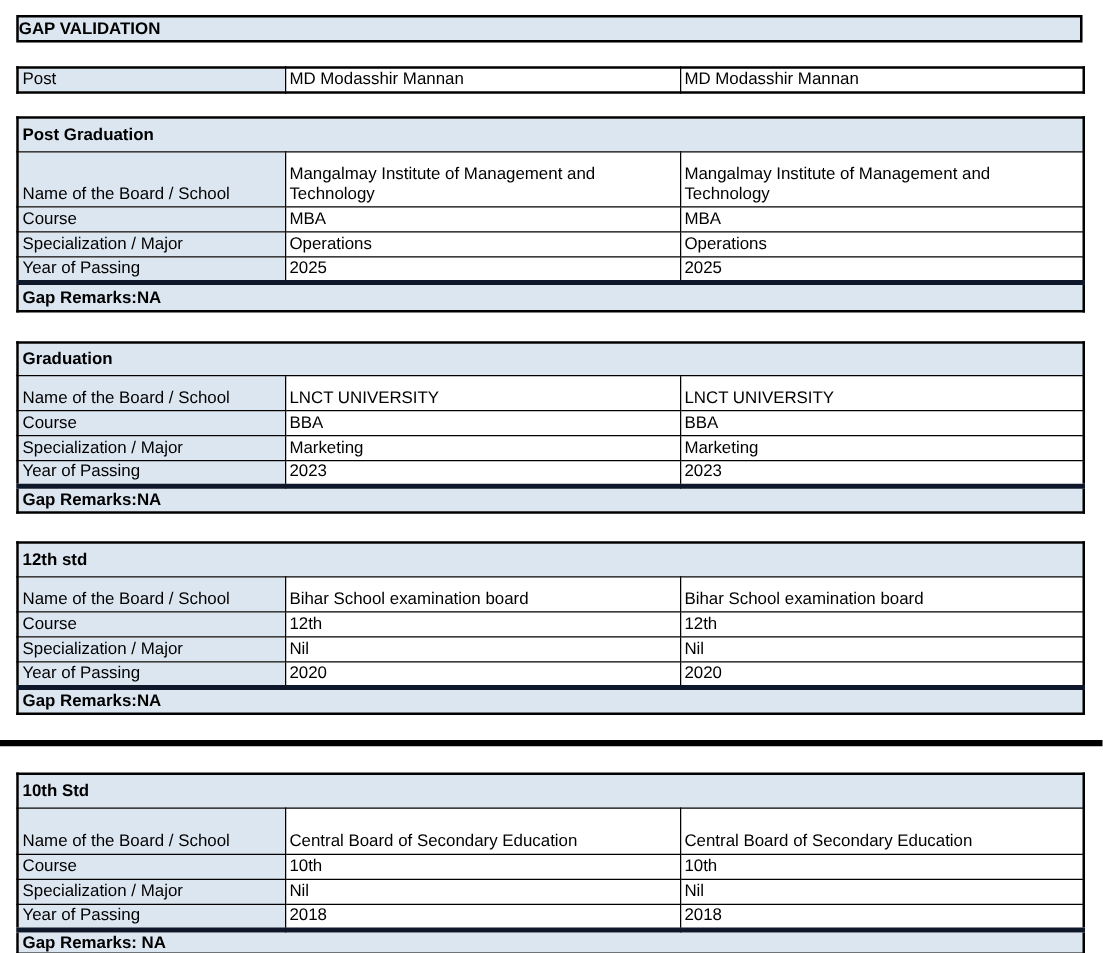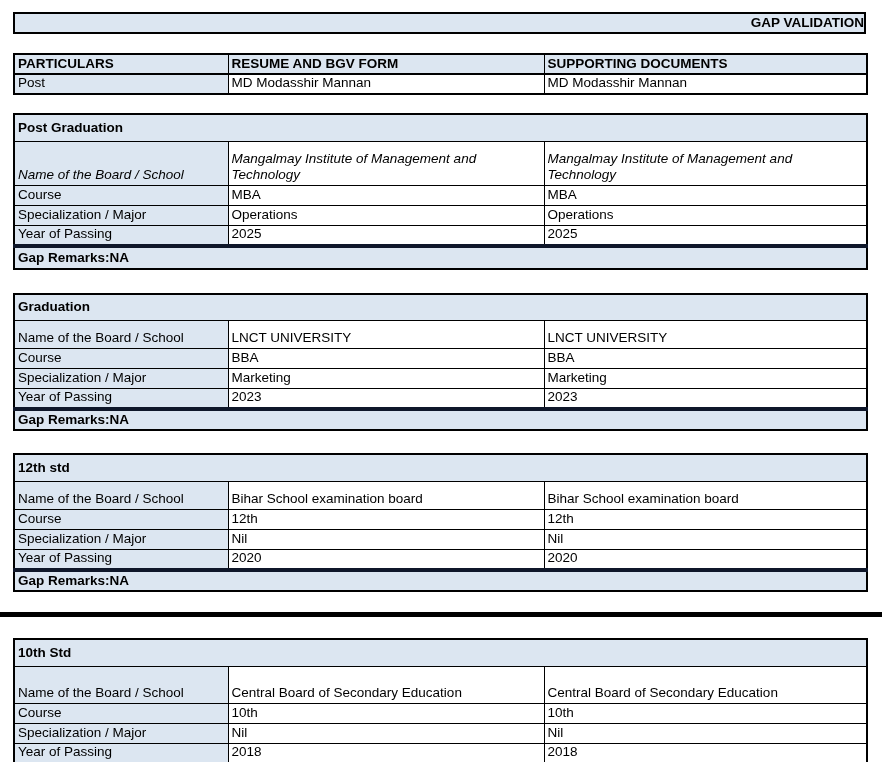--- a/index.html
+++ b/index.html
@@ -15,21 +15,21 @@
     position: absolute;
     left: 13px; top: 0;
     width: 853px;
   }
   .title-bar {
     margin-top: 12px;
     height: 22px;
     border: 2px solid #000;
     background: #dce6f1;
     font-weight: bold;
-    text-align: right;
+    text-align: left;
     line-height: 18px;
     margin-bottom: 19px;
   }
   table.tbl {
     border-collapse: collapse;
     table-layout: fixed;
     width: 853px;
     border: 2px solid #000;
   }
   table.tbl td {
@@ -49,21 +49,21 @@
   tr.std td { height: 20px; }
   tr.sec-title td { height: 27px; vertical-align: middle; padding-bottom: 0; }
   tr.gap td { border-top: 4px solid #0f172a; vertical-align: middle; padding-bottom: 0; }
 
   .identity { margin-bottom: 18px; }
   .sec0 { margin-bottom: 23px; }
   .sec1 { margin-bottom: 22px; border-radius: 28px; }
   .sec2 { margin-bottom: 20px; }
   .sec3 { margin-bottom: 2px; }
 
-  .sec0 tr.board td { height: 44px; font-style: italic; }
+  .sec0 tr.board td { height: 44px; }
   .sec1 tr.board td, .sec2 tr.board td { height: 28px; }
   .sec3 tr.board td { height: 37px; }
   .sec3 tr.sec-title td { height: 28px; }
 
   .sec0 tr.gap td { height: 23px; }
   .sec1 tr.gap td, .sec2 tr.gap td { height: 21px; }
   .sec3 tr.gap td { height: 16px; }
 
   .separator {
     margin-left: -13px;
@@ -80,25 +80,20 @@
 
   <div class="title-bar">GAP VALIDATION</div>
 
   <table class="tbl identity">
     <colgroup>
         <col class="c1">
         <col class="c2">
         <col class="c3">
       </colgroup>
     <tbody>
-        <tr class="hdr">
-      <td class="fill b">PARTICULARS</td>
-      <td class="fill b">RESUME AND BGV FORM</td>
-      <td class="fill b">SUPPORTING DOCUMENTS</td>
-    </tr>
     <tr class="std">
       <td class="fill label">Post</td>
       <td>MD Modasshir Mannan</td>
       <td>MD Modasshir Mannan</td>
     </tr>
   </tbody>
     </table>
 
   <table class="tbl sec0">
     <colgroup>

